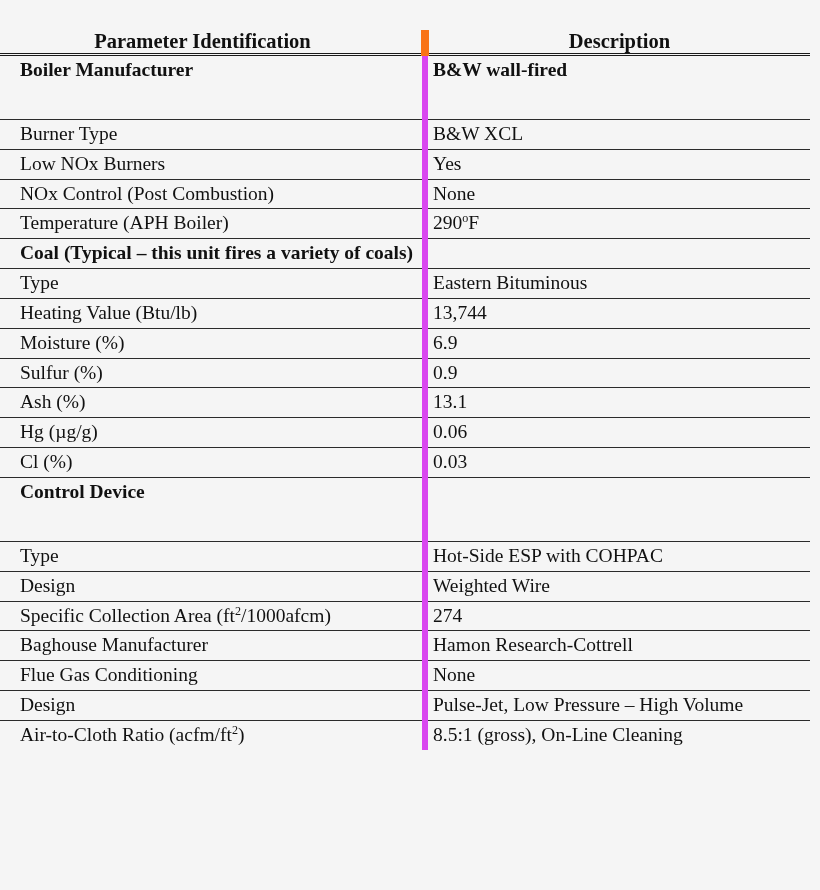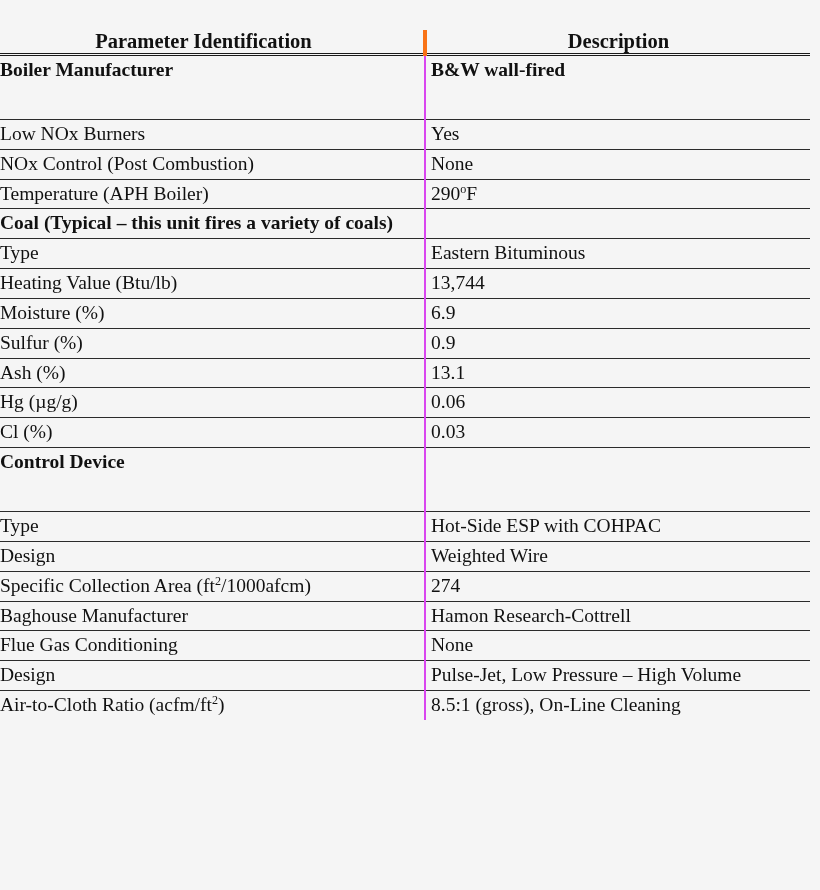--- a/index.html
+++ b/index.html
@@ -44,34 +44,34 @@
 
   
   thead th {
     font-weight: bold;
     font-size: 20.5px;
     text-align: center;
     padding: 2px 0 5px 0;
     border-bottom: 3px double #1a1a1a;
   }
   thead th.param-head { padding-right: 16px; }
-  thead th.desc-head  { border-left: 4px solid #f97316; }
+  thead th.desc-head  { border-left: 8px solid #f97316; }
 
   
   tbody td {
     border-bottom: 1.6px solid #2b2b2b;
   }
   tbody tr:last-child td {
     border-bottom: none;
   }
   tbody td.param {
-    padding: 3px 8px 4px 0;
+    padding: 3px 8px 4px 20px;
   }
   tbody td.desc {
-    border-left: 2px solid #d946ef;
+    border-left: 6px solid #d946ef;
     padding: 3px 4px 4px 5px;
     white-space: nowrap;
   }
 
   
   tbody tr.section td.param {
     font-weight: bold;
   }
   tbody tr.section td.desc {
     font-weight: bold;
@@ -104,20 +104,24 @@
     <thead>
       <tr>
         <th class="param-head">Parameter Identification</th>
         <th class="desc-head">Description</th>
       </tr>
     </thead>
     <tbody id="table-body">
         <tr class="section tall">
           <td class="param">Boiler Manufacturer</td>
           <td class="desc">B&amp;W wall-fired</td>
+        </tr>
+        <tr>
+          <td class="param">Burner Type</td>
+          <td class="desc">B&amp;W XCL</td>
         </tr>
         <tr>
           <td class="param">Low NOx Burners</td>
           <td class="desc">Yes</td>
         </tr>
         <tr>
           <td class="param">NOx Control (Post Combustion)</td>
           <td class="desc">None</td>
         </tr>
         <tr>

